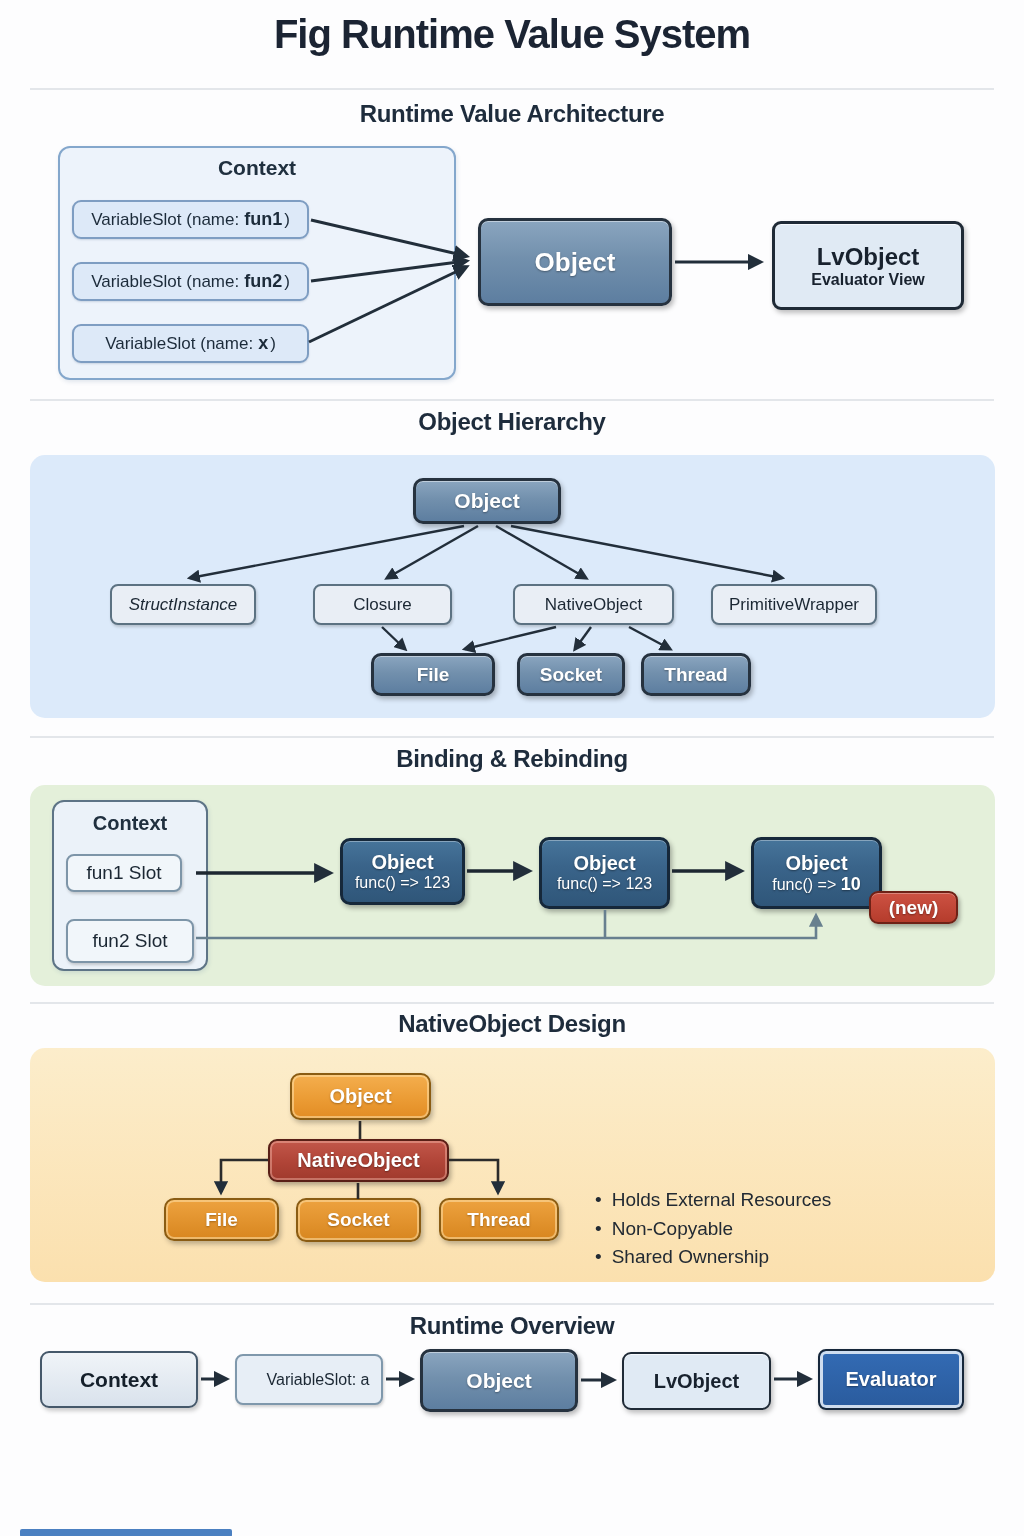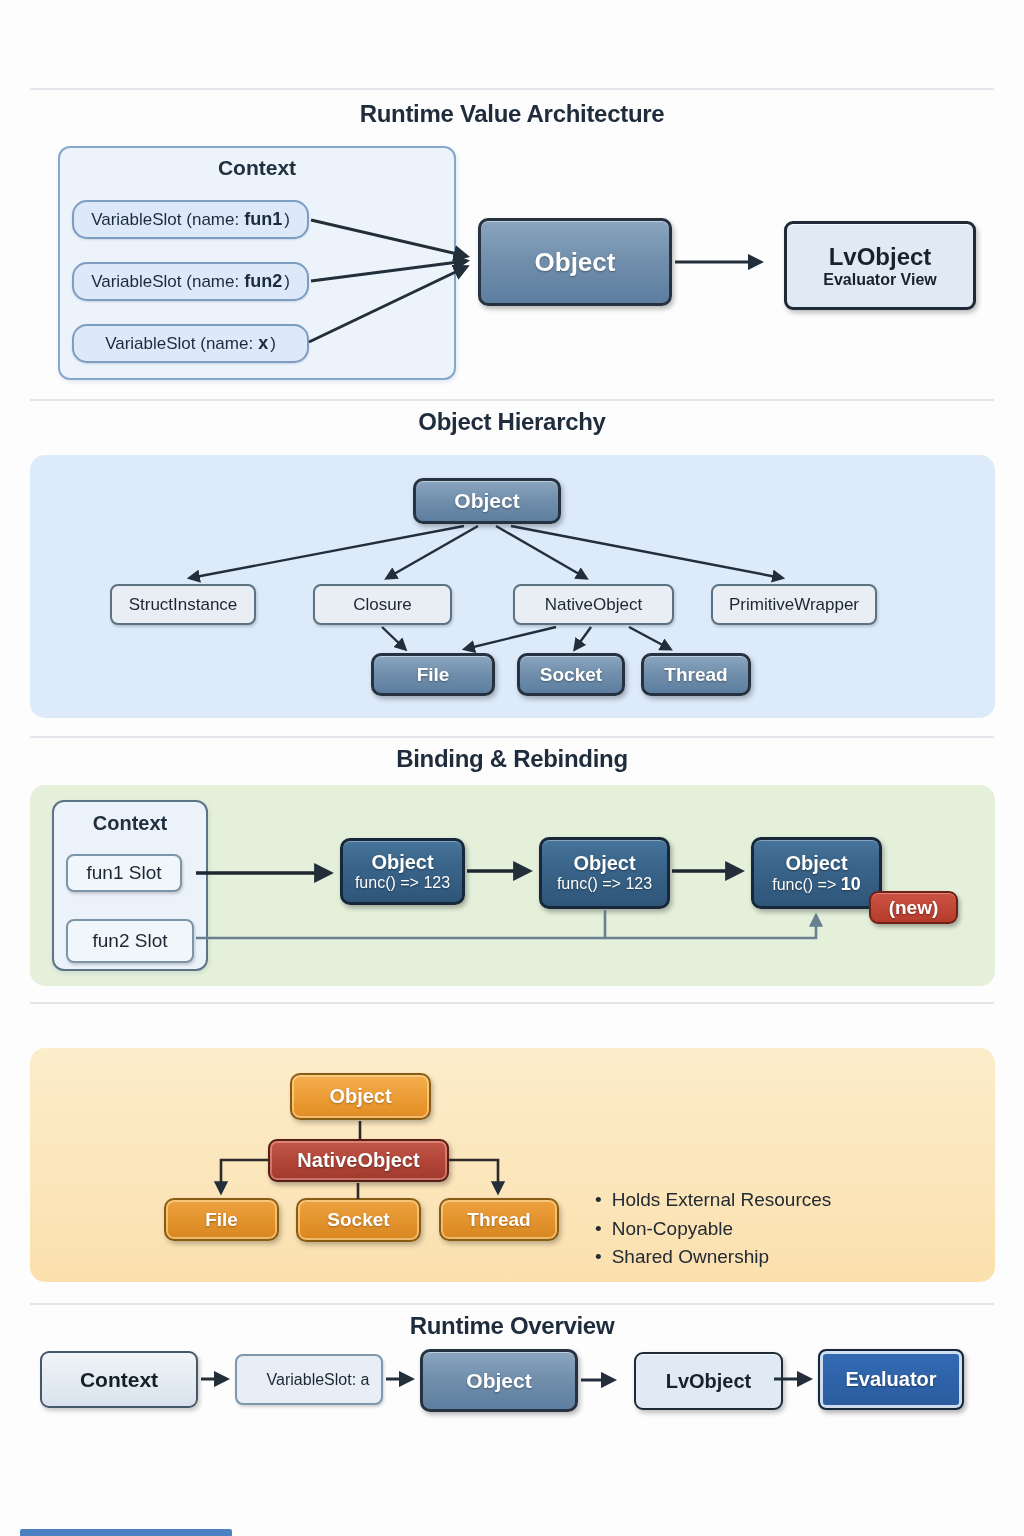--- a/index.html
+++ b/index.html
@@ -18,21 +18,21 @@
   svg.wires { position:absolute; left:0; top:0; width:1024px; height:1536px; pointer-events:none; z-index:5; }
 
   .box { position:absolute; display:flex; align-items:center; justify-content:center;
     text-align:center; z-index:4; }
 
   
   .ctx-outer { background:#edf3fb; border:2px solid #84a7cc; border-radius:12px;
     box-shadow:1px 2px 4px rgba(70,100,140,.15); }
   .ctx-label { position:absolute; width:100%; text-align:center; font-weight:700; color:#20303f; }
 
-  .slot-box { background:#dde9f8; border:2px solid #7e9dc2; border-radius:15px;
+  .slot-box { background:#dde9f8; border:2px solid #7e9dc2; border-radius:9px;
     font-size:17px; color:#1c2b3a; box-shadow:0 1px 2px rgba(60,90,130,.2); }
   .slot-name { font-weight:700; font-size:18px; margin-left:5px; }
   .slot-close { margin-left:2px; }
 
   
   .steel { background:linear-gradient(180deg,#8aa5bf 0%,#7290ad 45%,#5d7ea0 100%);
     border:3px solid #26323f; border-radius:10px; color:#fff; font-weight:700;
     text-shadow:0 1px 2px rgba(0,0,0,.35);
     box-shadow:inset 0 1px 0 rgba(255,255,255,.45), 2px 3px 5px rgba(0,0,0,.28); }
 
@@ -66,21 +66,21 @@
 
   
   .panel { position:absolute; border-radius:15px; z-index:1; }
   .panel-blue   { background:#dceafa; }
   .panel-green  { background:#e4f0da; }
   .panel-orange { background:linear-gradient(180deg,#fcedcb 0%,#fbe0ae 100%); }
 
   
   .framed-light { background:#e0eaf4; border:3px solid #1f2a36; border-radius:9px;
     color:#18222e; flex-direction:column;
-    box-shadow:inset 0 1px 0 rgba(255,255,255,.7), 2px 3px 5px rgba(0,0,0,.25);margin-left:12px; }
+    box-shadow:inset 0 1px 0 rgba(255,255,255,.7), 2px 3px 5px rgba(0,0,0,.25); }
 
   .bullets { position:absolute; z-index:4; list-style:none; }
   .bullets li { font-size:19px; color:#222a33; line-height:28.5px; }
   .bullets li::before { content:"•"; margin-right:10px; }
 
   .ev-blue { background:linear-gradient(180deg,#336bb4 0%,#2a5b9d 100%);
     border:2px solid #16273b; border-radius:8px; color:#fff; font-weight:700;
     text-shadow:0 1px 2px rgba(0,0,0,.4);
     box-shadow:inset 0 0 0 3px rgba(235,242,250,.85), 2px 3px 5px rgba(0,0,0,.3); }
 
@@ -89,20 +89,21 @@
     box-shadow:2px 3px 4px rgba(0,0,0,.2); }
 
   .bottom-bar { position:absolute; left:20px; top:1529px; width:212px; height:8px;
     background:#4b80c1; border-radius:2px; z-index:2; }
 </style>
 </head>
 <body>
 
 <div class="page">
 
+  <div class="fig-title">Fig Runtime Value System</div>
   <div class="divider" style="top:88px;"></div>
 
   <div class="sec-heading" style="top:100px;">Runtime Value Architecture</div>
 
   <div class="box ctx-outer" style="left:58px; top:146px; width:398px; height:234px;">
     <span class="ctx-label" style="top:8px; font-size:21px;">Context</span>
   </div>
   <div class="box slot-box" style="left:72px; top:200px; width:237px; height:39px;">
     <span>VariableSlot (name:</span>
       <span class="slot-name">fun1</span>
@@ -126,21 +127,21 @@
     <span style="font-size:16px; font-weight:700;">Evaluator View</span>
   </div>
 
   <div class="divider" style="top:399px;"></div>
 
   <div class="sec-heading" style="top:408px;">Object Hierarchy</div>
   <div class="panel panel-blue" style="left:30px; top:455px; width:965px; height:263px;"></div>
 
   <div class="box steel" style="left:413px; top:478px; width:148px; height:46px; font-size:21px;">Object</div>
 
-  <div class="box pale" style="left:110px; top:584px; width:146px; height:41px;">StructInstance</div>
+  <div class="box pale" style="left:110px; top:584px; width:146px; height:41px;font-style:italic;">StructInstance</div>
   <div class="box pale" style="left:313px; top:584px; width:139px; height:41px;">Closure</div>
   <div class="box pale" style="left:513px; top:584px; width:161px; height:41px;">NativeObject</div>
   <div class="box pale" style="left:711px; top:584px; width:166px; height:41px;">PrimitiveWrapper</div>
 
   <div class="box steel" style="left:371px; top:653px; width:124px; height:43px; font-size:19px;">File</div>
   <div class="box steel" style="left:517px; top:653px; width:108px; height:43px; font-size:19px;">Socket</div>
   <div class="box steel" style="left:641px; top:653px; width:110px; height:43px; font-size:19px;">Thread</div>
 
   <div class="divider" style="top:736px;"></div>
 
@@ -162,20 +163,21 @@
     <span class="t2">func() =&gt; 123</span>
   </div>
   <div class="box darksteel" style="left:751px; top:837px; width:131px; height:72px;">
     <span class="t1">Object</span>
     <span class="t2"><span>func() =&gt;</span> <strong>10</strong></span>
   </div>
   <div class="box badge-new" style="left:869px; top:891px; width:89px; height:33px;">(new)</div>
 
   <div class="divider" style="top:1002px;"></div>
 
+  <div class="sec-heading" style="top:1010px;">NativeObject Design</div>
   <div class="panel panel-orange" style="left:30px; top:1048px; width:965px; height:234px;"></div>
 
   <div class="box orangebox" style="left:290px; top:1073px; width:141px; height:47px; font-size:20px;">Object</div>
   <div class="box redbox" style="left:268px; top:1139px; width:181px; height:43px; font-size:20px;">NativeObject</div>
   <div class="box orangebox" style="left:164px; top:1198px; width:115px; height:43px; font-size:19px; background:linear-gradient(180deg,#eda23f,#d8861f);">File</div>
   <div class="box orangebox" style="left:296px; top:1198px; width:125px; height:44px; font-size:19px; background:linear-gradient(180deg,#eda23f,#d8861f);">Socket</div>
   <div class="box orangebox" style="left:439px; top:1198px; width:120px; height:43px; font-size:19px; background:linear-gradient(180deg,#eda23f,#d8861f);">Thread</div>
 
   <ul class="bullets" style="left:595px; top:1186px;">
     <li>Holds External Resources</li>

